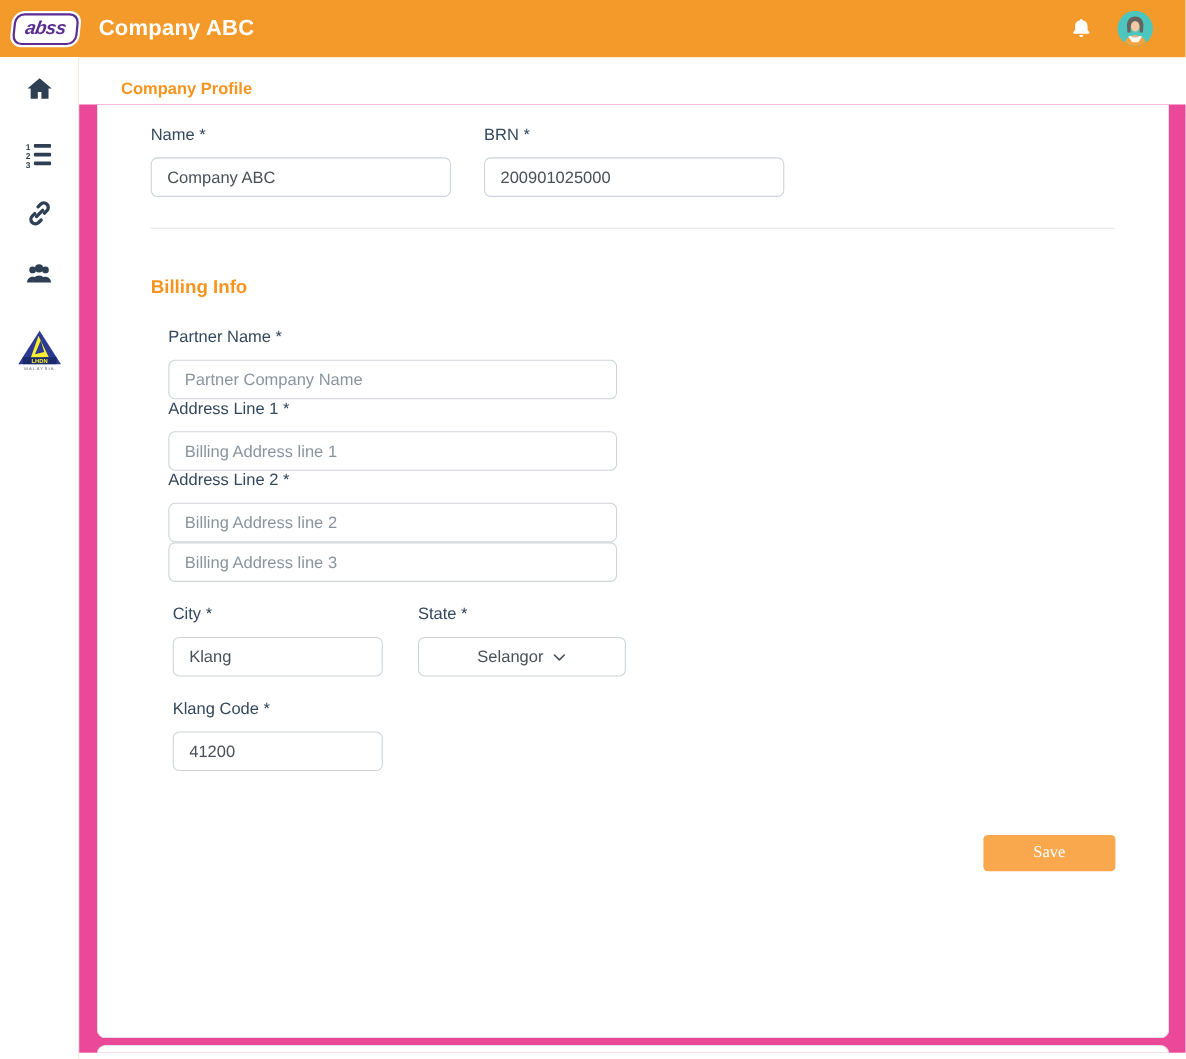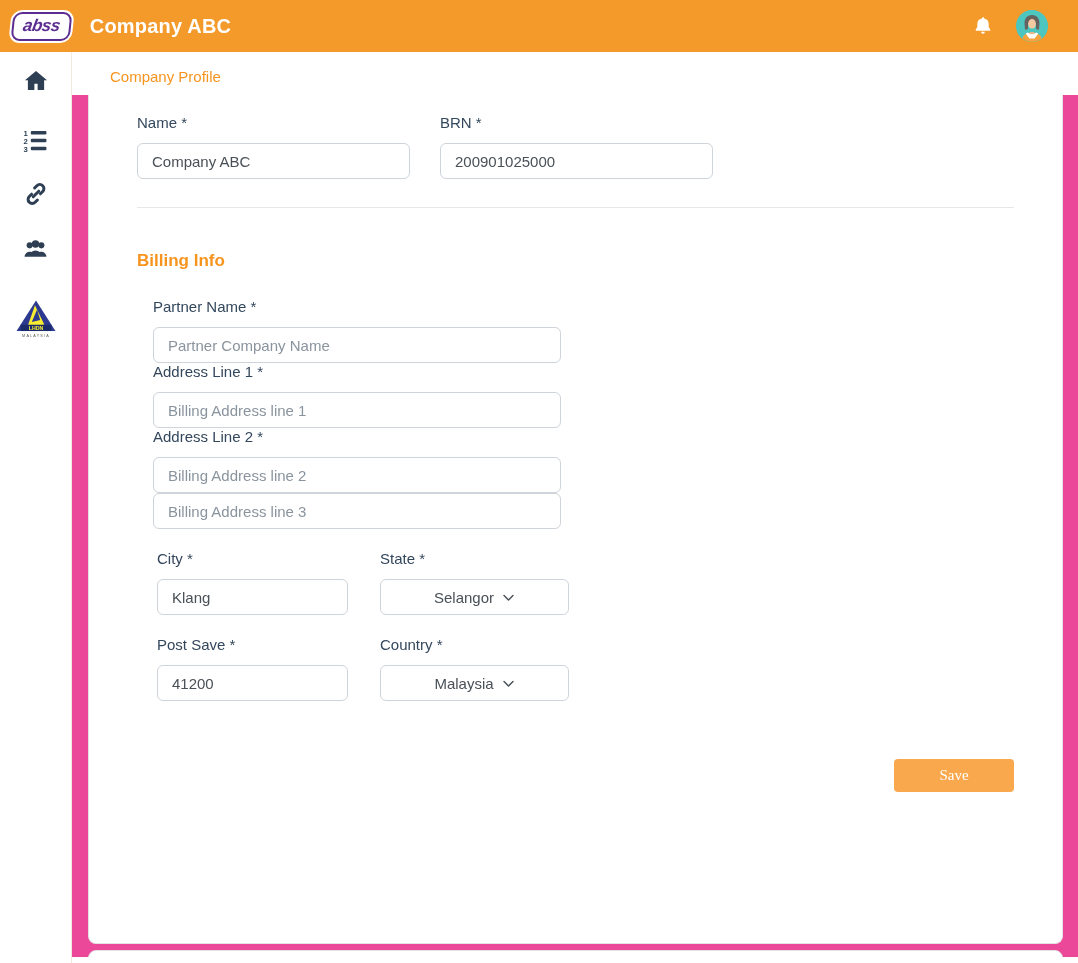--- a/index.html
+++ b/index.html
@@ -33,21 +33,21 @@
   
   .sidebar{position:absolute;top:52px;left:0;width:72px;height:911px;background:#fff;border-right:1px solid #F3E9DE;display:flex;flex-direction:column;align-items:center;}
   .nav-btn{width:40px;height:40px;background:none;border:none;cursor:pointer;display:flex;align-items:center;justify-content:center;}
   .nav-home{margin-top:9px;}
   .nav-list{margin-top:20px;}
   .nav-link{margin-top:13px;}
   .nav-users{margin-top:14px;}
   .nav-lhdn{margin-top:30px;width:44px;height:44px;}
 
   
-  .topbar{position:absolute;top:68px;left:72px;width:1006px;height:49px;background:#fff;border-bottom:1px solid var(--divider);display:flex;}
+  .topbar{position:absolute;top:56px;left:72px;width:1006px;height:49px;background:#fff;border-bottom:1px solid var(--divider);display:flex;align-items:center;font-weight:bold;}
   .breadcrumb{margin-left:38px;color:var(--accent);font-size:15px;cursor:pointer;}
 
   
   .main{position:absolute;top:95px;left:72px;width:1006px;height:862px;overflow:hidden;background:#ec4899;}
   .card{background:#fff;border:1px solid var(--card-border);}
   .main-card{position:absolute;left:16px;top:0;width:975px;height:849px;border-top:none;border-radius:0 0 8px 8px;padding:0 48px;}
   .next-card{position:absolute;left:16px;top:855px;width:975px;height:50px;border-radius:8px;}
 
   .row1{display:flex;gap:30px;padding-top:19px;}
   .row1 .fg{width:273px;}
@@ -204,31 +204,22 @@
               <span>Selangor</span>
               <svg class="chev" width="13" height="13" viewBox="0 0 16 16">
                 <path d="M2.5 5.5 8 11l5.5-5.5" fill="none" stroke="#495057" stroke-width="1.8" stroke-linecap="round" stroke-linejoin="round"></path>
               </svg>
             </div>
           </div>
         </div>
 
         <div class="grid2">
           <div class="c1">
-            <label>Post Save *</label>
+            <label>Klang Code *</label>
             <input class="tb" type="text" value="41200" style="">
-          </div>
-          <div class="c2">
-            <label>Country *</label>
-            <div class="select">
-              <span>Malaysia</span>
-              <svg class="chev" width="13" height="13" viewBox="0 0 16 16">
-                <path d="M2.5 5.5 8 11l5.5-5.5" fill="none" stroke="#495057" stroke-width="1.8" stroke-linecap="round" stroke-linejoin="round"></path>
-              </svg>
-            </div>
           </div>
         </div>
       </div>
 
       <div class="actions">
         <button class="save-btn">Save</button>
       </div>
     </div>
 
     <div class="card next-card"></div>

